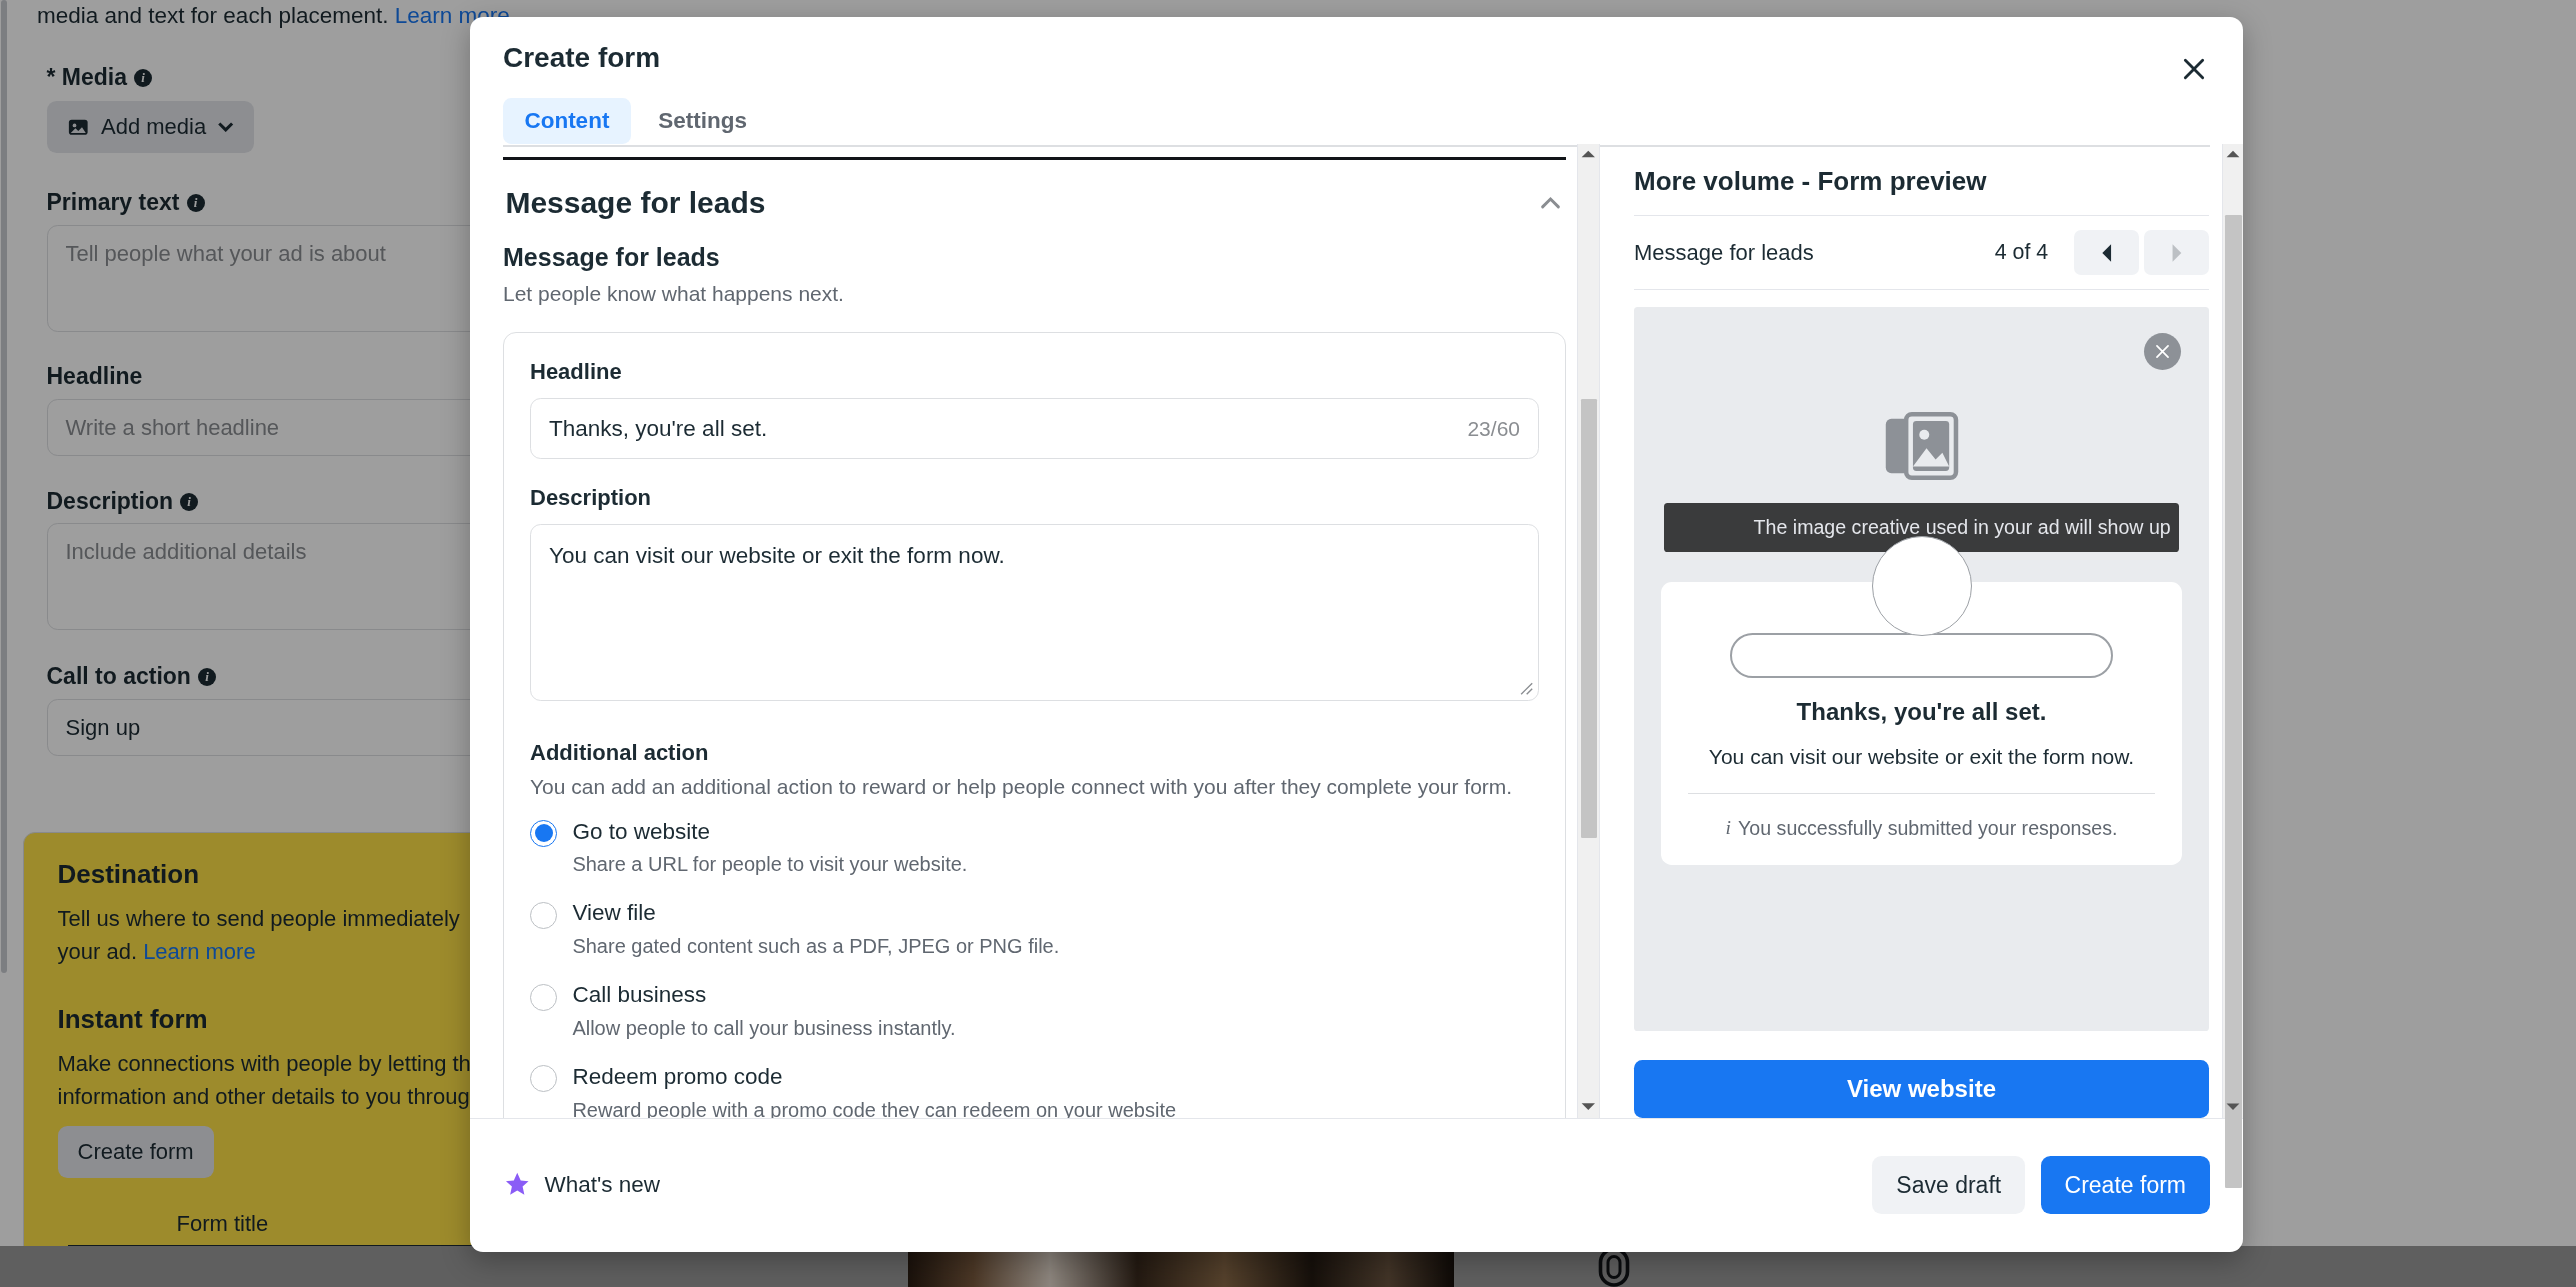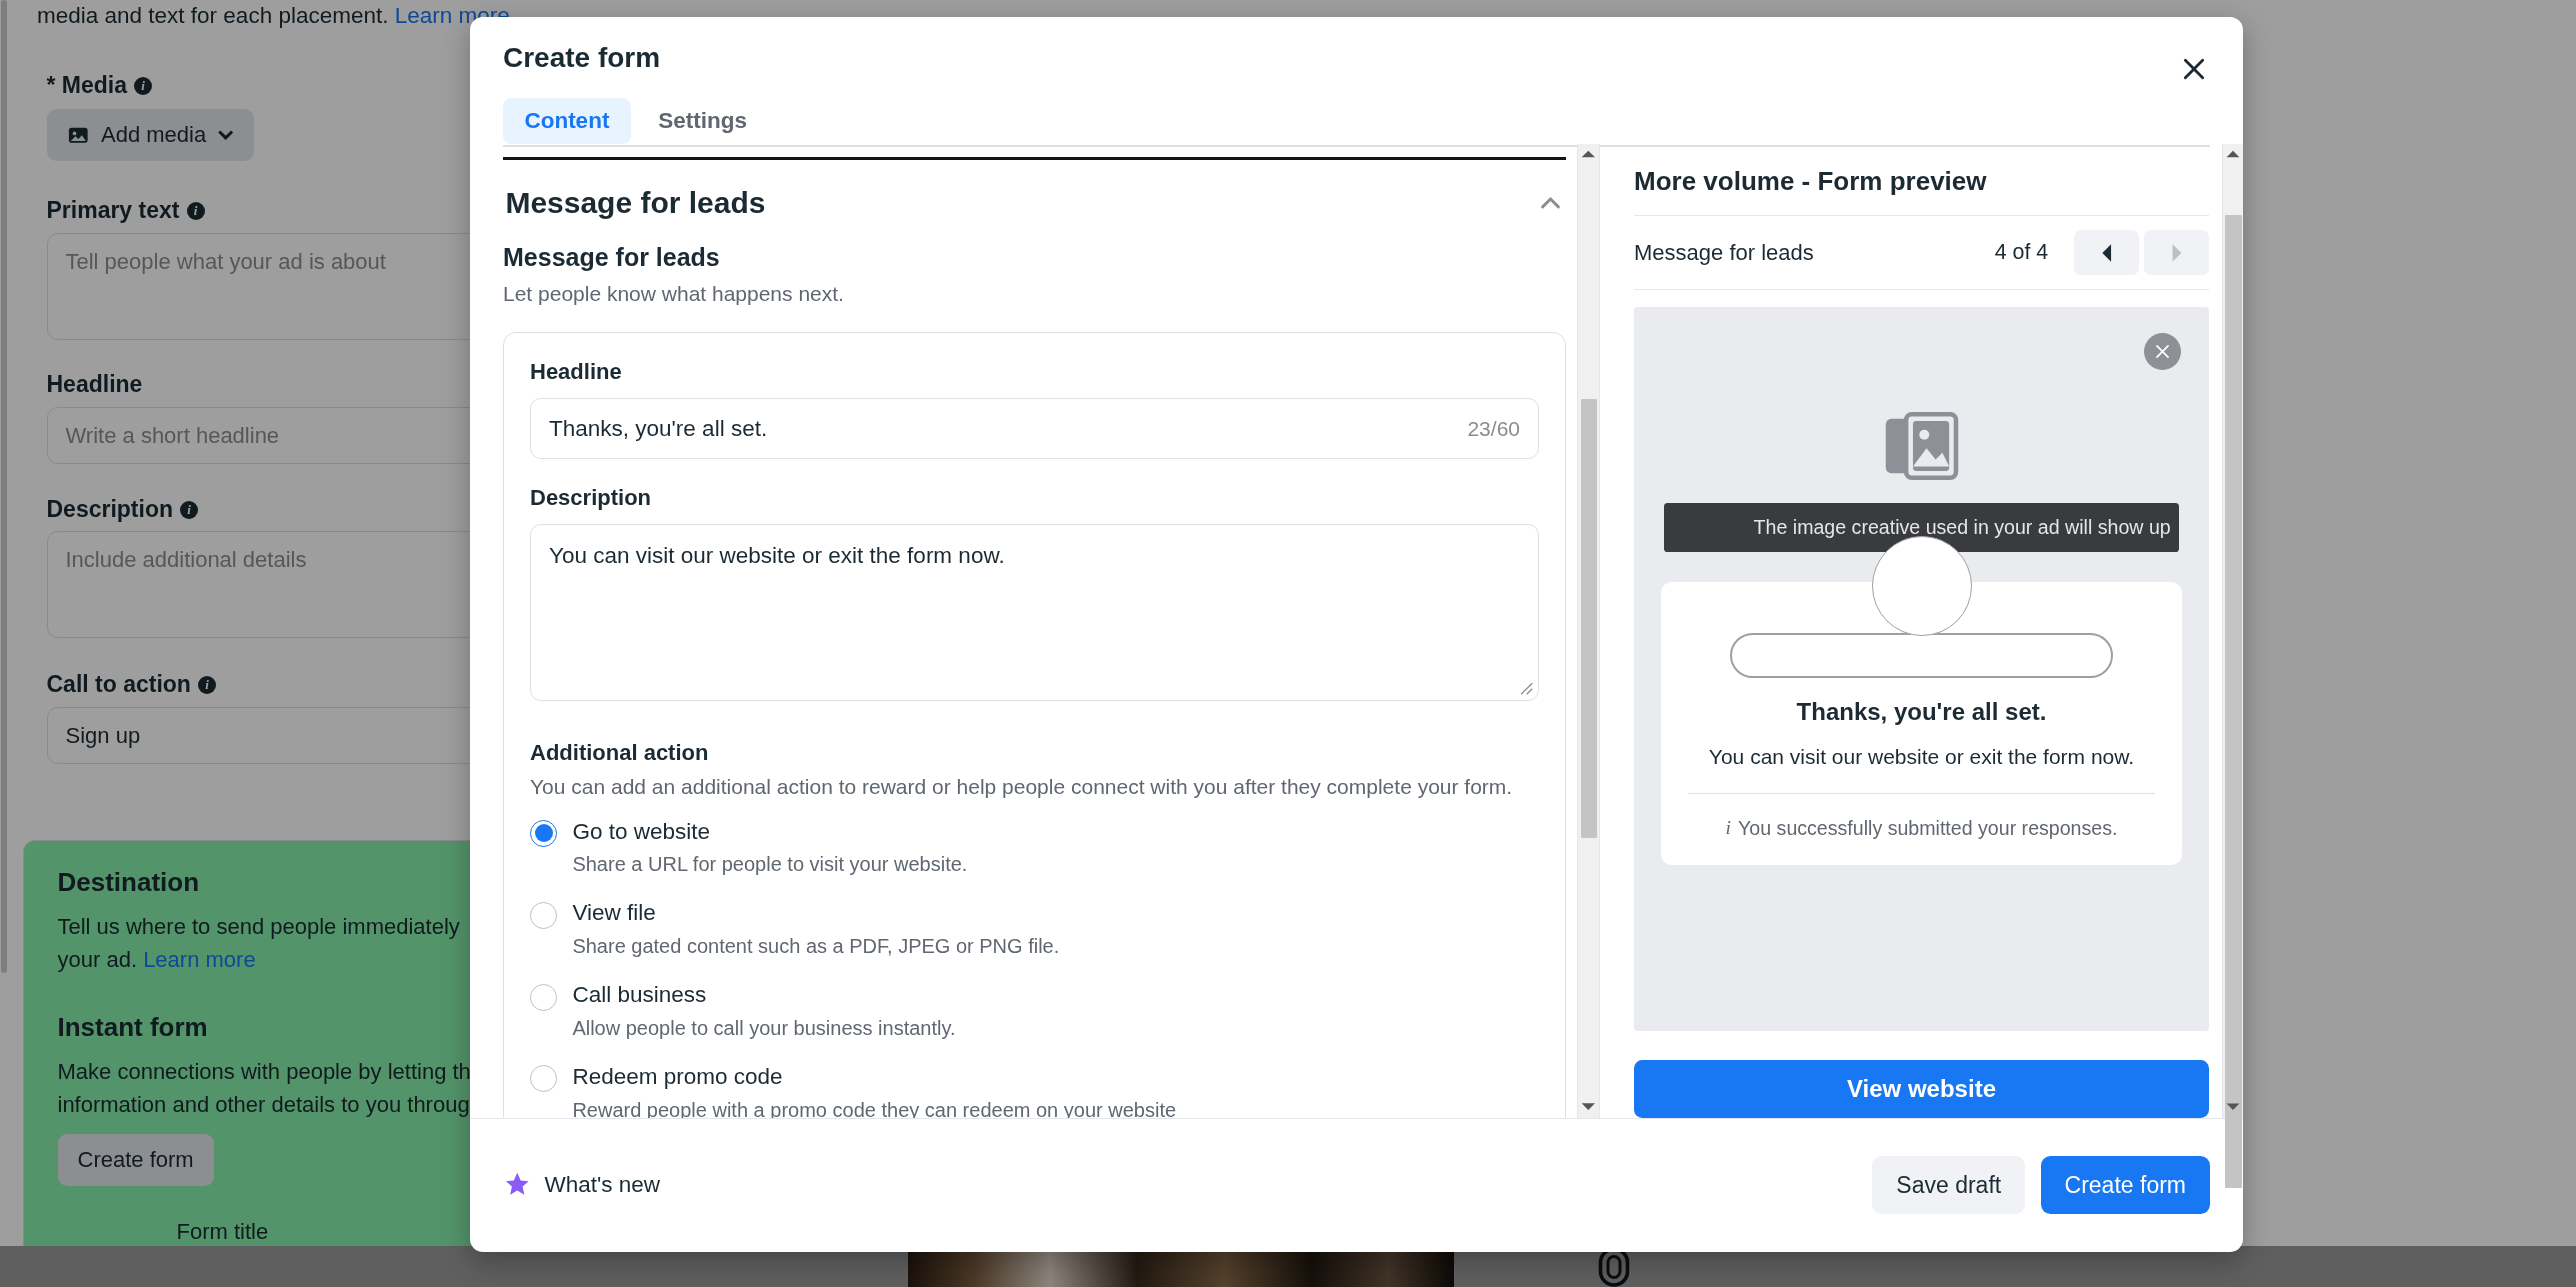--- a/index.html
+++ b/index.html
@@ -17,21 +17,21 @@
   }
   .bg-scroll-rail {
     position: absolute; left: 0; top: 0; width: 8.3px; height: 1287px;
     background: #ffffff;
   }
   .bg-scroll-thumb {
     position: absolute; left: 1.2px; top: 0px; width: 6px; height: 973px;
     background: #c9ccd1; border-radius: 3.6px;
   }
   .bg-col {
-    position: absolute; left: 9.5px; top: 8px; width: 747px; height: 1051px;
+    position: absolute; left: 9.5px; top: 0; width: 747px; height: 1051px;
     padding: 0 37px;
   }
   .bg-topline {
     position: absolute; left: 37px; top: 0px; width: 700px;
     font-size: 22.5px; color: #1c2b33; line-height: 1.45;
   }
   .bg-topline a { color: #1877f2; text-decoration: none; }
   .bg-label {
     font-size: 23px; font-weight: bold; color: #1c2b33;
     display: flex; align-items: center; gap: 7.1px;
@@ -45,21 +45,21 @@
   .bg-btn {
     background: #e4e6eb; border: none; border-radius: 9.5px;
     padding: 13px 20px; font-size: 22px; color: #1c2b33;
     display: inline-flex; align-items: center; gap: 12px;
   }
   .bg-input {
     border: 1.2px solid #dddfe2; border-radius: 10.7px; background: #ffffff;
     padding: 15.4px 18px; font-size: 22px; color: #8a8d91;
   }
   .bg-card {
-    border: 1.2px solid #dddfe2; border-radius: 12px; background: #86efac;
+    border: 1.2px solid #dddfe2; border-radius: 12px; background: #fde047;
   }
   .bg-title { font-size: 26px; font-weight: bold; color: #1c2b33; }
   .bg-sub   { font-size: 22px; color: #1c2b33; line-height: 1.5; }
   .bg-sub a { color: #1877f2; text-decoration: none; }
   .bg-photo-strip {
     position: absolute; left: 908px; top: 1252px; width: 546px; height: 36px;
     background: linear-gradient(90deg,#2b1d13 0%,#7a5a3e 12%,#e4d8cc 26%,#3a2a1d 42%,#8a6a48 58%,#241a12 74%,#6b5540 88%,#17100b 100%);
   }
   .bg-photo-bar {
     position: absolute; left: 0px; top: 1246px; width: 2576px; height: 42px;

